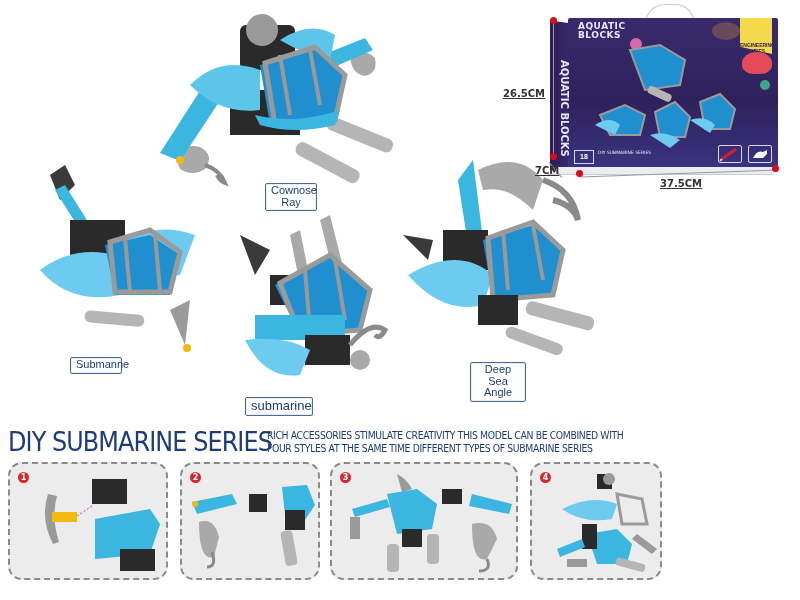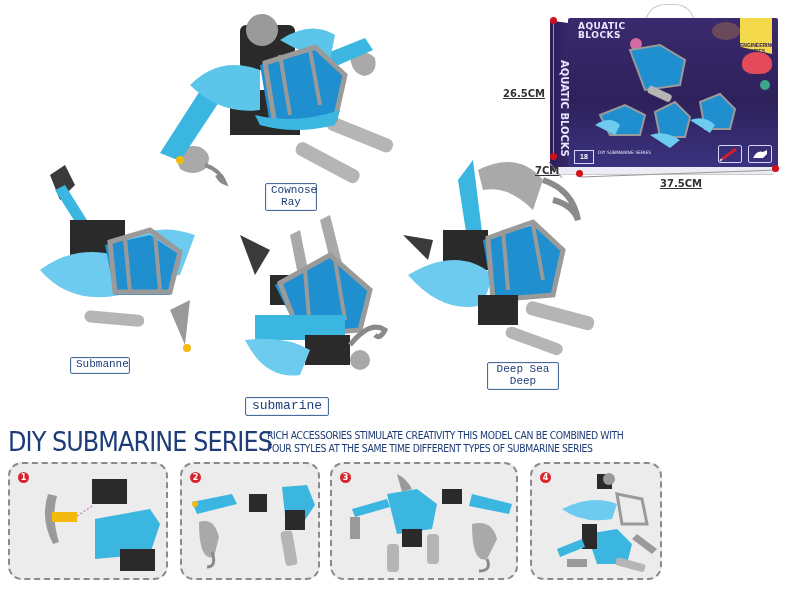--- a/index.html
+++ b/index.html
@@ -10,21 +10,21 @@
 
     
     .model svg { display: block; }
 
     
     .tag {
       position: absolute;
       border: 1.5px solid #4a6a9a;
       background: #fff;
       color: #1d3c78;
-      font-family: Liberation Mono, monospace;
+      font-family: Liberation Sans, sans-serif;
       text-align: center;
       line-height: 1.05;
       padding: 1px 5px 2px;
       border-radius: 2px;
       box-shadow: 0 0 0 1px #e8eef7 inset;
     }
 
     
     .box-front {
       position: absolute; left: 568px; top: 18px; width: 210px; height: 150px;
@@ -152,63 +152,63 @@
     <path d="M10 110 q40 -30 90 -10 l-10 35 q-50 10 -80 -25 z" fill="#6ccbee"></path>
     <path d="M85 85 q40 -25 80 -10 l-15 40 q-35 5 -65 -30 z" fill="#6ccbee"></path>
     <path d="M75 85 l45 -10 l30 20 l-10 40 l-55 0 z" fill="#1f8fd0"></path>
     <path d="M80 82 l40 -12 l30 22 l-10 40 l-55 0 z" fill="none" stroke="#9a9a9a" stroke-width="5"></path>
     <path d="M95 78 l5 55 M125 75 l5 55" stroke="#9a9a9a" stroke-width="4"></path>
     <rect x="55" y="150" width="60" height="12" rx="6" fill="#b5b5b5" transform="rotate(5 55 150)"></rect>
     <path d="M140 150 l20 -10 l-5 45 z" fill="#9a9a9a"></path>
     <circle cx="157" cy="188" r="4" fill="#f2b90f"></circle>
   </svg>
 </div>
-<div class="tag" style="left:70px; top:357px; width:60px; font-size:11px;">
+<div class="tag" style="left:70px; top:357px; width:52px; font-size:11px;">
   <div>Submanne</div>
 </div>
 
 <div class="abs model" style="left:230px; top:215px;">
   <svg width="170" height="180" viewBox="0 0 170 180">
     <path d="M10 20 l30 15 l-15 25 z" fill="#3a3a3a"></path>
     <path d="M100 0 l15 60 l-10 5 l-15 -60 z" fill="#a9a9a9"></path>
     <path d="M70 15 l10 50 l-10 5 l-10 -50 z" fill="#a9a9a9"></path>
     <rect x="40" y="60" width="40" height="30" fill="#2a2a2a"></rect>
     <path d="M45 70 l55 -30 l40 35 l-10 40 l-60 5 z" fill="#1f8fd0"></path>
     <path d="M50 68 l50 -28 l40 35 l-10 40 l-60 5 z" fill="none" stroke="#9a9a9a" stroke-width="5"></path>
     <path d="M75 55 l5 60 M105 45 l10 60" stroke="#9a9a9a" stroke-width="4"></path>
     <rect x="25" y="100" width="90" height="25" fill="#3ab6e0"></rect>
     <rect x="75" y="120" width="45" height="30" fill="#2a2a2a"></rect>
     <path d="M15 125 q40 -5 65 10 l-10 25 q-35 5 -55 -35 z" fill="#6ccbee"></path>
     <path d="M120 130 q20 -25 35 -15 q-5 10 -10 5" fill="none" stroke="#8a8a8a" stroke-width="5"></path>
     <circle cx="130" cy="145" r="10" fill="#a9a9a9"></circle>
   </svg>
 </div>
-<div class="tag" style="left:245px; top:397px; width:84px; font-size:13px;">
+<div class="tag" style="left:245px; top:397px; width:68px; font-size:13px;">
   <div>submarine</div>
 </div>
 
 <div class="abs model" style="left:398px; top:150px;">
   <svg width="215" height="215" viewBox="0 0 215 215">
     <path d="M60 30 l15 -20 l10 80 l-15 5 z" fill="#3ab6e0"></path>
     <path d="M80 20 q40 -20 65 10 l-10 30 q-25 -25 -50 -20 z" fill="#a9a9a9"></path>
     <path d="M145 30 q30 10 35 40 q-5 -15 -25 -20" fill="none" stroke="#8a8a8a" stroke-width="6"></path>
     <path d="M5 85 l30 5 l-5 20 z" fill="#3a3a3a"></path>
     <rect x="45" y="80" width="45" height="40" fill="#2a2a2a"></rect>
     <path d="M10 125 q50 -30 85 0 l-10 30 q-40 10 -75 -30 z" fill="#6ccbee"></path>
     <path d="M85 90 l50 -15 l30 25 l-10 45 l-60 5 z" fill="#1f8fd0"></path>
     <path d="M90 88 l45 -16 l30 28 l-10 45 l-60 5 z" fill="none" stroke="#9a9a9a" stroke-width="5"></path>
     <path d="M105 80 l5 60 M135 75 l10 55" stroke="#9a9a9a" stroke-width="4"></path>
     <rect x="80" y="145" width="40" height="30" fill="#2a2a2a"></rect>
     <rect x="130" y="150" width="70" height="14" rx="6" fill="#b5b5b5" transform="rotate(15 130 150)"></rect>
     <rect x="110" y="175" width="60" height="12" rx="6" fill="#b5b5b5" transform="rotate(20 110 175)"></rect>
   </svg>
 </div>
-<div class="tag" style="left:487px; top:362px; width:72px; font-size:11px;">
+<div class="tag" style="left:470px; top:362px; width:56px; font-size:11px;">
   <div>Deep Sea</div>
-  <div>Deep</div>
+  <div>Angle</div>
 </div>
 
 <div>
   <div class="handle"></div>
   <div class="box-side"></div>
   <div class="box-front"></div>
   <div class="box-bottom"></div>
 
   <div class="planet" style="left:630px; top:38px; width:12px; height:12px; background:#d46aa0;"></div>
   <div class="planet" style="left:712px; top:22px; width:28px; height:18px; background:#6a4a5a;"></div>

